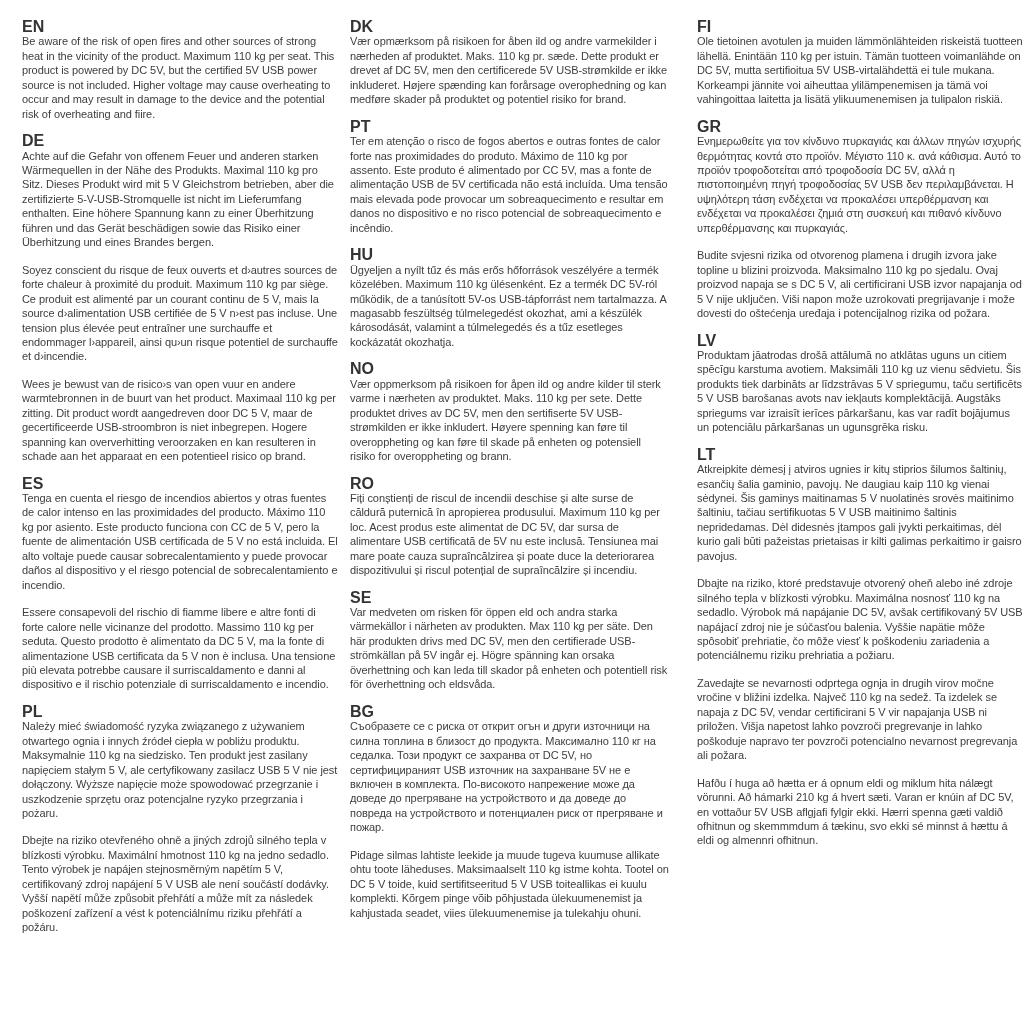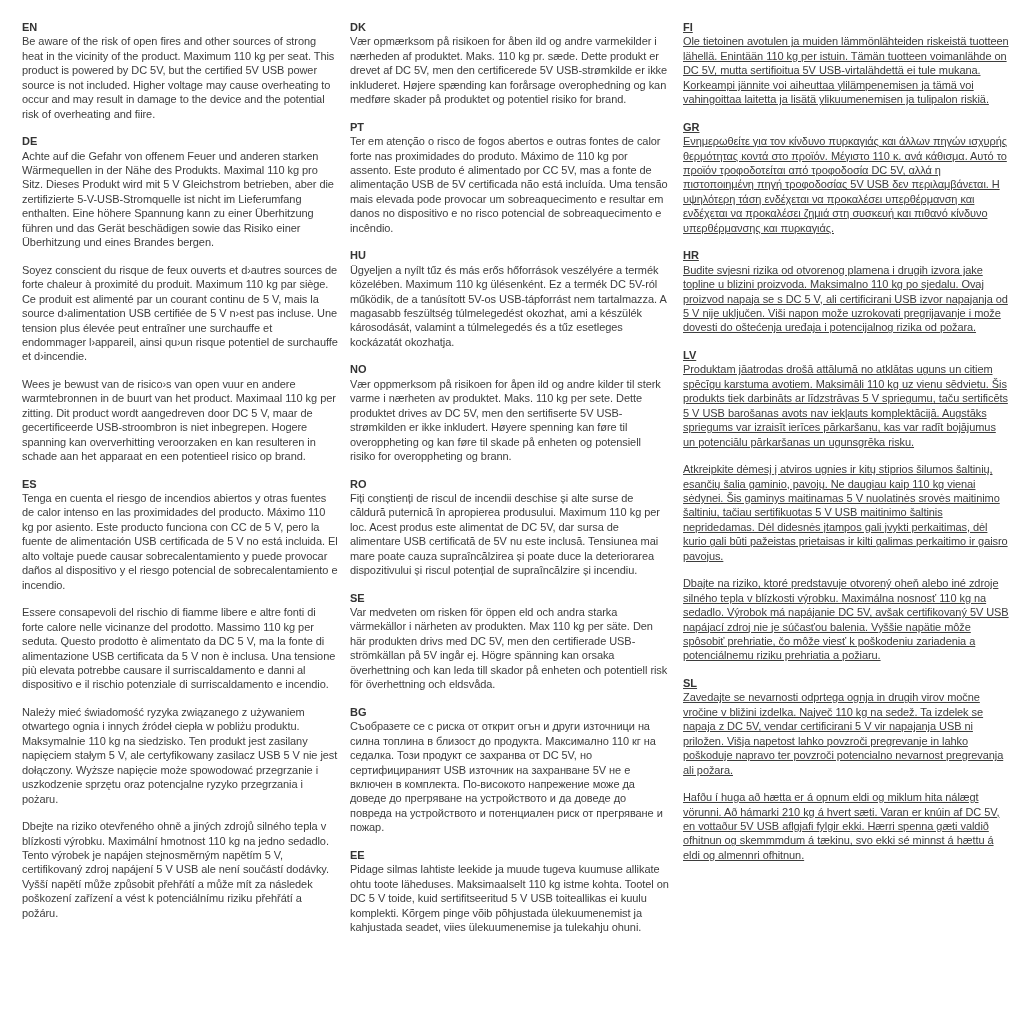--- a/index.html
+++ b/index.html
@@ -18,27 +18,27 @@
     box-sizing: border-box;
     width: 1024px;
     height: 1024px;
     padding: 20px 10px 10px 22px;
     display: flex;
   }
   .col {
     flex: 0 0 auto;
   }
   .col-1 { width: 316px; margin-right: 12px; }
-  .col-2 { width: 319px; margin-right: 14px; }
-  .col-3 { width: 327px; text-decoration: underline; }
+  .col-2 { width: 319px; margin-right: 28px; }
+  .col-3 { width: 327px; }
   section.lang-section {
     margin: 0 0 13px 0;
   }
   h2.lang-code {
-    font-size: 11px;
+    font-size: 16px;
     line-height: 14.4px;
     font-weight: bold;
     margin: 0;
     padding: 0;
     color: #333333;
     letter-spacing: 0;
   }
   p.lang-text {
     font-size: 11px;
     line-height: 14.45px;
@@ -69,20 +69,21 @@
         <p class="lang-text">Wees je bewust van de risico›s van open vuur en andere warmtebronnen in de buurt van het product. Maximaal 110 kg per zitting. Dit product wordt aangedreven door DC 5 V, maar de gecertificeerde USB-stroombron is niet inbegrepen. Hogere spanning kan oververhitting veroorzaken en kan resulteren in schade aan het apparaat en een potentieel risico op brand.</p>
       </section>
       <section class="lang-section">
         <h2 class="lang-code">ES</h2>
         <p class="lang-text">Tenga en cuenta el riesgo de incendios abiertos y otras fuentes de calor intenso en las proximidades del producto. Máximo 110 kg por asiento. Este producto funciona con CC de 5 V, pero la fuente de alimentación USB certificada de 5 V no está incluida. El alto voltaje puede causar sobrecalentamiento y puede provocar daños al dispositivo y el riesgo potencial de sobrecalentamiento e incendio.</p>
       </section>
       <section class="lang-section">
         <p class="lang-text">Essere consapevoli del rischio di fiamme libere e altre fonti di forte calore nelle vicinanze del prodotto. Massimo 110 kg per seduta. Questo prodotto è alimentato da DC 5 V, ma la fonte di alimentazione USB certificata da 5 V non è inclusa. Una tensione più elevata potrebbe causare il surriscaldamento e danni al dispositivo e il rischio potenziale di surriscaldamento e incendio.</p>
       </section>
       <section class="lang-section">
+        <h2 class="lang-code">PL</h2>
         <p class="lang-text">Należy mieć świadomość ryzyka związanego z używaniem otwartego ognia i innych źródeł ciepła w pobliżu produktu. Maksymalnie 110 kg na siedzisko. Ten produkt jest zasilany napięciem stałym 5 V, ale certyfikowany zasilacz USB 5 V nie jest dołączony. Wyższe napięcie może spowodować przegrzanie i uszkodzenie sprzętu oraz potencjalne ryzyko przegrzania i pożaru.</p>
       </section>
       <section class="lang-section">
         <p class="lang-text">Dbejte na riziko otevřeného ohně a jiných zdrojů silného tepla v blízkosti výrobku. Maximální hmotnost 110 kg na jedno sedadlo. Tento výrobek je napájen stejnosměrným napětím 5 V, certifikovaný zdroj napájení 5 V USB ale není součástí dodávky. Vyšší napětí může způsobit přehřátí a může mít za následek poškození zařízení a vést k potenciálnímu riziku přehřátí a požáru.</p>
       </section>
     </div>
   <div class="col col-2">
       <section class="lang-section">
         <h2 class="lang-code">DK</h2>
         <p class="lang-text">Vær opmærksom på risikoen for åben ild og andre varmekilder i nærheden af produktet. Maks. 110 kg pr. sæde. Dette produkt er drevet af DC 5V, men den certificerede 5V USB-strømkilde er ikke inkluderet. Højere spænding kan forårsage overophedning og kan medføre skader på produktet og potentiel risiko for brand.</p>
@@ -105,48 +106,46 @@
       </section>
       <section class="lang-section">
         <h2 class="lang-code">SE</h2>
         <p class="lang-text">Var medveten om risken för öppen eld och andra starka värmekällor i närheten av produkten. Max 110 kg per säte. Den här produkten drivs med DC 5V, men den certifierade USB-strömkällan på 5V ingår ej. Högre spänning kan orsaka överhettning och kan leda till skador på enheten och potentiell risk för överhettning och eldsvåda.</p>
       </section>
       <section class="lang-section">
         <h2 class="lang-code">BG</h2>
         <p class="lang-text">Съобразете се с риска от открит огън и други източници на силна топлина в близост до продукта. Максимално 110 кг на седалка. Този продукт се захранва от DC 5V, но сертифицираният USB източник на захранване 5V не е включен в комплекта. По-високото напрежение може да доведе до прегряване на устройството и да доведе до повреда на устройството и потенциален риск от прегряване и пожар.</p>
       </section>
       <section class="lang-section">
-        <h2 class="lang-code">EE</h2>
         <p class="lang-text">Pidage silmas lahtiste leekide ja muude tugeva kuumuse allikate ohtu toote läheduses. Maksimaalselt 110 kg istme kohta. Tootel on DC 5 V toide, kuid sertifitseeritud 5 V USB toiteallikas ei kuulu komplekti. Kõrgem pinge võib põhjustada ülekuumenemist ja kahjustada seadet, viies ülekuumenemise ja tulekahju ohuni.</p>
       </section>
     </div>
   <div class="col col-3">
       <section class="lang-section">
         <h2 class="lang-code">FI</h2>
         <p class="lang-text">Ole tietoinen avotulen ja muiden lämmönlähteiden riskeistä tuotteen lähellä. Enintään 110 kg per istuin. Tämän tuotteen voimanlähde on DC 5V, mutta sertifioitua 5V USB-virtalähdettä ei tule mukana. Korkeampi jännite voi aiheuttaa ylilämpenemisen ja tämä voi vahingoittaa laitetta ja lisätä ylikuumenemisen ja tulipalon riskiä.</p>
       </section>
       <section class="lang-section">
         <h2 class="lang-code">GR</h2>
         <p class="lang-text">Ενημερωθείτε για τον κίνδυνο πυρκαγιάς και άλλων πηγών ισχυρής θερμότητας κοντά στο προϊόν. Μέγιστο 110 κ. ανά κάθισμα. Αυτό το προϊόν τροφοδοτείται από τροφοδοσία DC 5V, αλλά η πιστοποιημένη πηγή τροφοδοσίας 5V USB δεν περιλαμβάνεται. Η υψηλότερη τάση ενδέχεται να προκαλέσει υπερθέρμανση και ενδέχεται να προκαλέσει ζημιά στη συσκευή και πιθανό κίνδυνο υπερθέρμανσης και πυρκαγιάς.</p>
       </section>
       <section class="lang-section">
-        <h2 class="lang-code">HR</h2>
         <p class="lang-text">Budite svjesni rizika od otvorenog plamena i drugih izvora jake topline u blizini proizvoda. Maksimalno 110 kg po sjedalu. Ovaj proizvod napaja se s DC 5 V, ali certificirani USB izvor napajanja od 5 V nije uključen. Viši napon može uzrokovati pregrijavanje i može dovesti do oštećenja uređaja i potencijalnog rizika od požara.</p>
       </section>
       <section class="lang-section">
         <h2 class="lang-code">LV</h2>
         <p class="lang-text">Produktam jāatrodas drošā attālumā no atklātas uguns un citiem spēcīgu karstuma avotiem. Maksimāli 110 kg uz vienu sēdvietu. Šis produkts tiek darbināts ar līdzstrāvas 5 V spriegumu, taču sertificēts 5 V USB barošanas avots nav iekļauts komplektācijā. Augstāks spriegums var izraisīt ierīces pārkaršanu, kas var radīt bojājumus un potenciālu pārkaršanas un ugunsgrēka risku.</p>
       </section>
       <section class="lang-section">
+        <h2 class="lang-code">LT</h2>
         <p class="lang-text">Atkreipkite dėmesį į atviros ugnies ir kitų stiprios šilumos šaltinių, esančių šalia gaminio, pavojų. Ne daugiau kaip 110 kg vienai sėdynei. Šis gaminys maitinamas 5 V nuolatinės srovės maitinimo šaltiniu, tačiau sertifikuotas 5 V USB maitinimo šaltinis nepridedamas. Dėl didesnės įtampos gali įvykti perkaitimas, dėl kurio gali būti pažeistas prietaisas ir kilti galimas perkaitimo ir gaisro pavojus.</p>
       </section>
       <section class="lang-section">
         <p class="lang-text">Dbajte na riziko, ktoré predstavuje otvorený oheň alebo iné zdroje silného tepla v blízkosti výrobku. Maximálna nosnosť 110 kg na sedadlo. Výrobok má napájanie DC 5V, avšak certifikovaný 5V USB napájací zdroj nie je súčasťou balenia. Vyššie napätie môže spôsobiť prehriatie, čo môže viesť k poškodeniu zariadenia a potenciálnemu riziku prehriatia a požiaru.</p>
       </section>
       <section class="lang-section">
-        <h2 class="lang-code">SL</h2>
         <p class="lang-text">Zavedajte se nevarnosti odprtega ognja in drugih virov močne vročine v bližini izdelka. Največ 110 kg na sedež. Ta izdelek se napaja z DC 5V, vendar certificirani 5 V vir napajanja USB ni priložen. Višja napetost lahko povzroči pregrevanje in lahko poškoduje napravo ter povzroči potencialno nevarnost pregrevanja ali požara.</p>
       </section>
       <section class="lang-section">
         <p class="lang-text">Hafðu í huga að hætta er á opnum eldi og miklum hita nálægt vörunni. Að hámarki 210 kg á hvert sæti. Varan er knúin af DC 5V, en vottaður 5V USB aflgjafi fylgir ekki. Hærri spenna gæti valdið ofhitnun og skemmmdum á tækinu, svo ekki sé minnst á hættu á eldi og almennri ofhitnun.</p>
       </section>
     </div>
 </div>
 
 </body></html>

